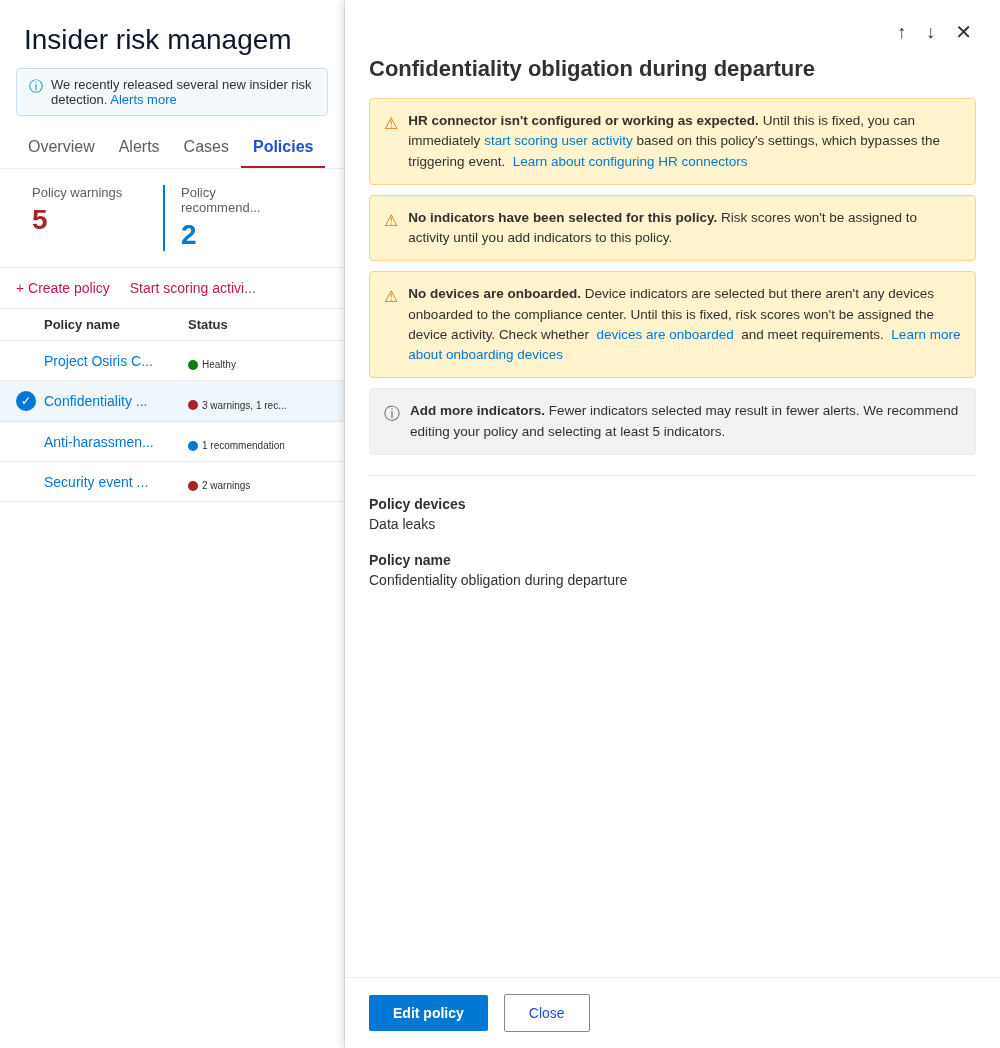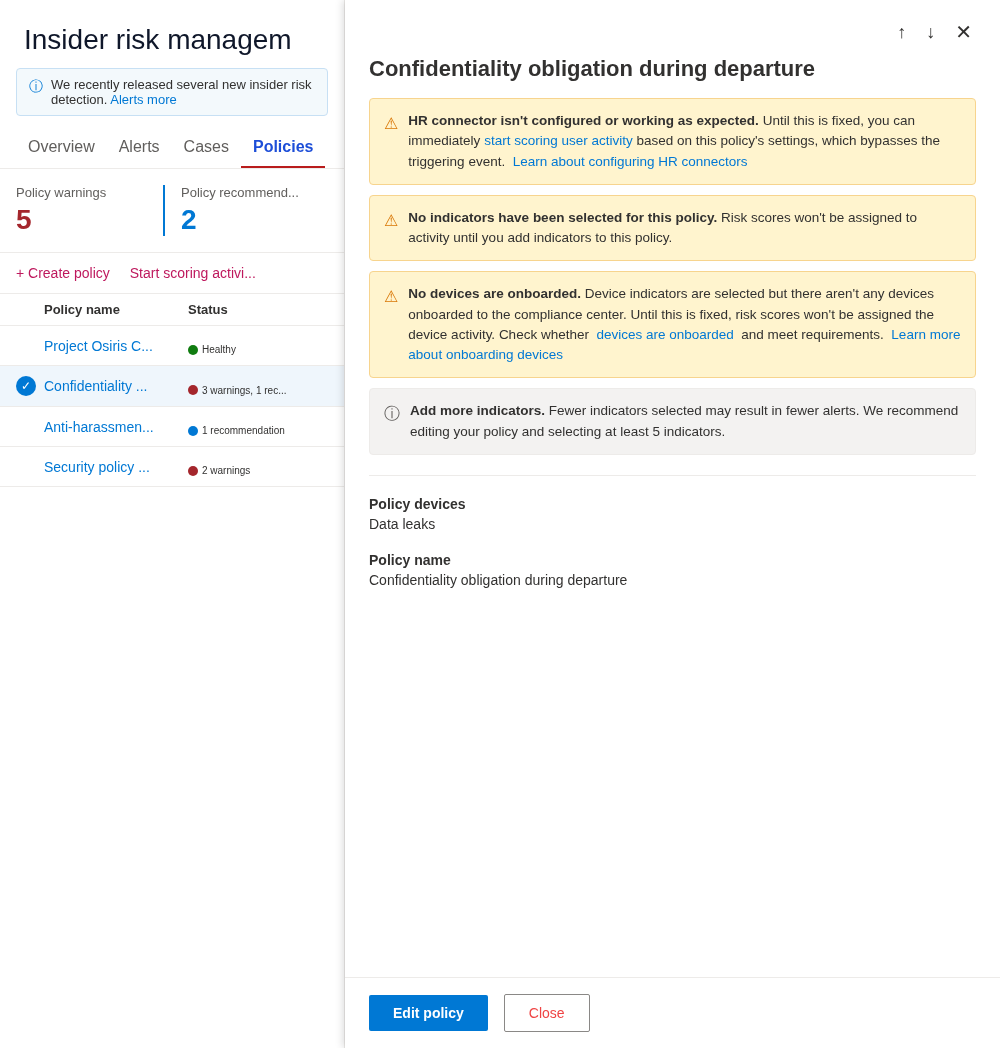--- a/index.html
+++ b/index.html
@@ -67,21 +67,21 @@
       white-space: nowrap;
     }
     .nav-tab.active {
       color: #1d4ed8;
       border-bottom: 2px solid #b91c1c;
       font-weight: 600;
     }
 
     .stats-row {
       display: flex;
-      padding: 16px 16px;
+      padding: 16px 32px;
       gap: 0;
       border-bottom: 1px solid #edebe9;
     }
     .stat-item {
       flex: 1;
       padding-right: 20px;
     }
     .stat-item + .stat-item {
       border-left: 2px solid #0078d4;
       padding-left: 16px;
@@ -297,21 +297,21 @@
       color: #fff;
       border: none;
       border-radius: 2px;
       padding: 10px 24px;
       font-size: 14px;
       font-weight: 600;
       cursor: pointer;
     }
     .btn-secondary {
       background: #fff;
-      color: #ef4444;
+      color: #1d4ed8;
       border: 1px solid #8a8886;
       border-radius: 2px;
       padding: 10px 24px;
       font-size: 14px;
       cursor: pointer;
     }
   </style>
 </head>
 <body>
 
@@ -376,21 +376,21 @@
       <div class="policy-row">
         <div class="policy-row-icon"></div>
         <div class="policy-name">Anti-harassmen...</div>
         <div class="policy-status">
           <span class="dot dot-blue"></span>
           <span>1 recommendation</span>
         </div>
       </div>
       <div class="policy-row">
         <div class="policy-row-icon"></div>
-        <div class="policy-name">Security policy ...</div>
+        <div class="policy-name">Security event ...</div>
         <div class="policy-status">
           <span class="dot dot-red"></span>
           <span>2 warnings</span>
         </div>
       </div>
     </div>
 </div>
 
 <div class="right-panel">
   <div class="flyout-header">

